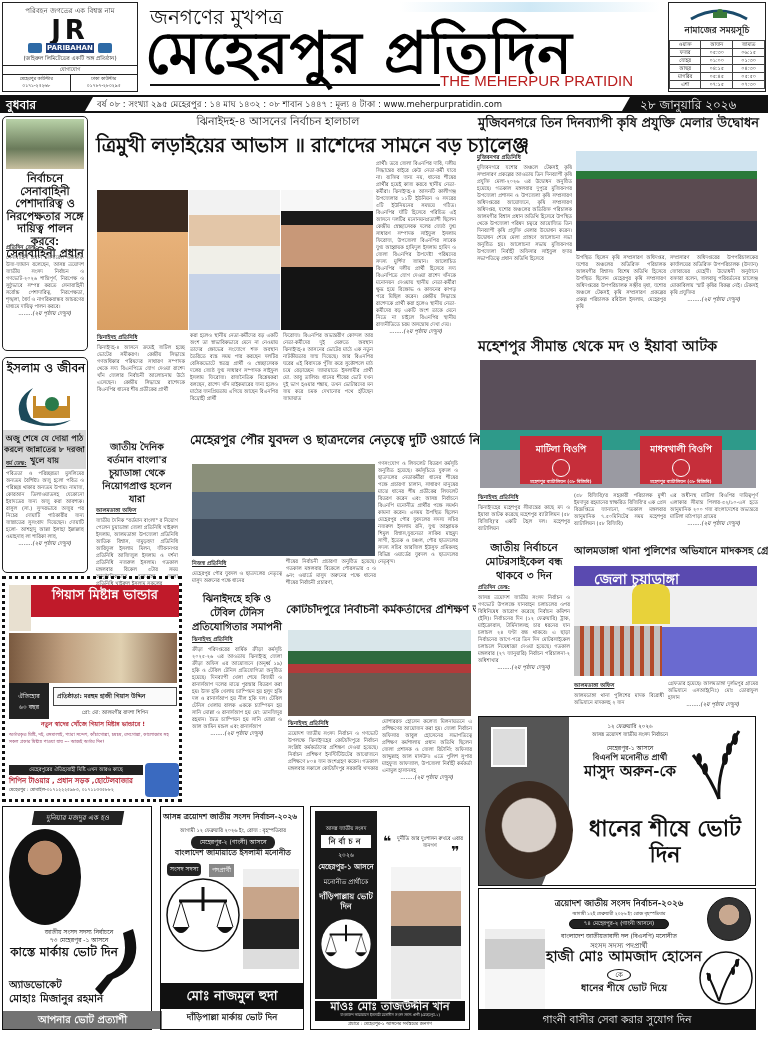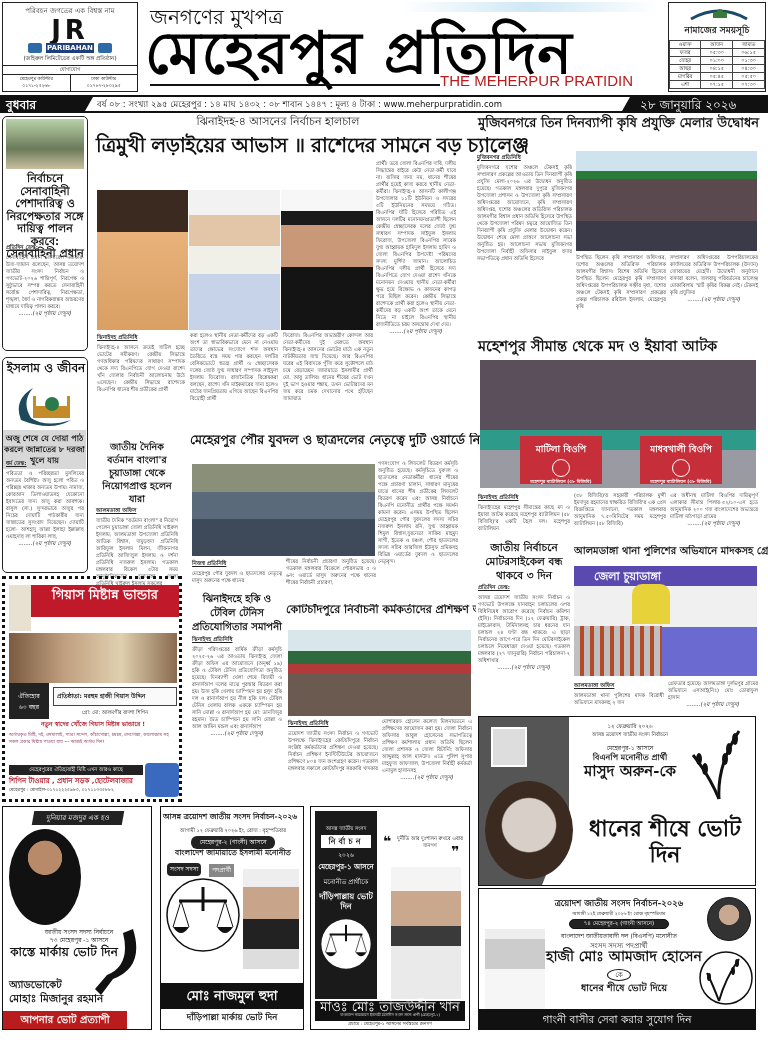--- a/index.html
+++ b/index.html
@@ -239,21 +239,21 @@
 
 <div class="abs" style="left:478px;top:540px;width:92px">
   <div class="hl" style="font-size:10.5px;text-align:center;line-height:14px">জাতীয় নির্বাচনে মোটরসাইকেল বন্ধ থাকবে ৩ দিন</div>
   <div class="byline">প্রতিদিন ডেস্ক:</div>
   <div class="t">আসন্ন ত্রয়োদশ জাতীয় সংসদ নির্বাচন ও গণভোট উপলক্ষে যানবাহন চলাচলের ওপর বিধিনিষেধ আরোপ করেছে নির্বাচন কমিশন (ইসি)। নির্বাচনের দিন (১২ ফেব্রুয়ারি) ট্রাক, মাইক্রোবাস, টার্মিনালসহ চার ধরনের যান চলাচল ২৪ ঘণ্টা বন্ধ থাকবে। এ ছাড়া নির্বাচনের আগে-পরে তিন দিন মোটরসাইকেল চলাচলে নিষেধাজ্ঞা দেওয়া হয়েছে। গতকাল মঙ্গলবার (২৭ জানুয়ারি) নির্বাচন পরিচালনা-২ অধিশাখার</div>
   <div class="more">........(২য় পৃষ্ঠায় দেখুন)</div>
 </div>
 
 <div class="hl abs" style="left:574px;top:545px;width:194px;font-size:10px;white-space:nowrap;overflow:hidden">আলমডাঙ্গা থানা পুলিশের অভিযানে মাদকসহ গ্রেফতার ২</div>
 <div class="photo" style="left:574px;top:566px;width:183px;height:110px;background:linear-gradient(180deg,#5a4ab0 0 18%,#f0f0f0 18% 55%,#6a6ad0 55%)">
-  <div class="abs" style="left:20px;top:2px;color:#fff;font-size:11px;font-weight:bold">জেলা চুয়াডাঙ্গা</div>
+  <div class="abs" style="left:20px;top:2px;color:#fff;font-size:14px;font-weight:bold">জেলা চুয়াডাঙ্গা</div>
   <div class="abs" style="left:0;top:60px;width:88px;height:50px;background:repeating-linear-gradient(90deg,#c0c0c0 0 6px,#b34a2a 6px 10px)"></div>
   <div class="abs" style="left:58px;top:18px;width:38px;height:40px;background:#e8d23a;border-radius:10px 10px 0 0"></div>
 </div>
 <div class="abs" style="left:574px;top:680px;width:90px">
   <div class="byline">আলমডাঙ্গা অফিস</div>
   <div class="t">আলমডাঙ্গা থানা পুলিশের মাদক বিরোধী অভিযানে মাদকসহ ২ জন</div>
 </div>
 <div class="abs" style="left:668px;top:680px;width:90px">
   <div class="t">গ্রেফতার হয়েছে। আলমডাঙ্গা দুর্লভপুর গ্রামের অভিযানে এসআই(নিঃ) মোঃ তোরাফুল হাসান</div>
   <div class="more">........(২য় পৃষ্ঠায় দেখুন)</div>
@@ -281,21 +281,21 @@
   <div class="abs" style="left:30px;top:4px;width:90px;font-size:7px;background:#222;color:#fff;text-align:center;padding:1px;transform:skewX(-10deg)">দুনিয়ার মজদুর এক হও</div>
   <div class="abs" style="left:6px;top:22px;width:72px;height:96px;border-radius:50%;background:radial-gradient(circle at 50% 30%,#b88a6a 0 22%,#111 23%)"></div>
   <div class="abs" style="left:6px;top:120px;width:140px;font-size:6px;text-align:center">জাতীয় সংসদ সদস্য নির্বাচনে</div>
   <div class="abs" style="left:6px;top:128px;width:140px;font-size:6px;text-align:center">৭৩ মেহেরপুর -১ আসনে</div>
   <div class="abs hl" style="left:6px;top:138px;width:110px;font-size:12px;text-align:center;line-height:15px">কাস্তে মার্কায় ভোট দিন</div>
   <svg class="abs" style="left:80px;top:120px" width="60" height="70" viewBox="0 0 60 70">
     <path d="M50 2 Q62 40 30 52 L18 68 L12 62 L24 48 Q48 38 40 6Z" fill="#111"></path>
   </svg>
   <div class="abs hl" style="left:6px;top:172px;width:100px;font-size:10px">অ্যাডভোকেট</div>
   <div class="abs hl" style="left:6px;top:186px;width:140px;font-size:10.5px;white-space:nowrap">মোহাঃ মিজানুর রহমান</div>
-  <div class="abs" style="left:0;top:204px;width:124px;height:18px;background:#b91c1c;color:#fff;text-align:center;font-size:10px;font-weight:bold;line-height:18px">আপনার ভোট প্রত্যাশী</div>
+  <div class="abs" style="left:0;top:204px;width:159px;height:18px;background:#737373;color:#fff;text-align:center;font-size:10px;font-weight:bold;line-height:18px">আপনার ভোট প্রত্যাশী</div>
 </div>
 
 <div class="abs" style="left:160px;top:806px;width:144px;height:224px;border:1.5px solid #111">
   <div class="abs hl" style="left:2px;top:6px;width:140px;font-size:7.5px;white-space:nowrap">আসন্ন ত্রয়োদশ জাতীয় সংসদ নির্বাচন-২০২৬</div>
   <div class="abs" style="left:2px;top:20px;width:140px;font-size:5px;text-align:center">আগামী ১২ ফেব্রুয়ারি ২০২৬ ইং, রোজ : বৃহস্পতিবার</div>
   <div class="abs" style="left:30px;top:29px;width:84px;font-size:6px;text-align:center;background:#222;color:#fff;border-radius:6px;padding:1px">মেহেরপুর-২ (গাংনী) আসনে</div>
   <div class="abs hl" style="left:2px;top:42px;width:140px;font-size:7.5px;text-align:center;white-space:nowrap">বাংলাদেশ জামায়াতে ইসলামী মনোনীত</div>
   <div class="abs" style="left:6px;top:56px;font-size:6px;background:#222;color:#fff;padding:1px 3px;border-radius:4px">সংসদ সদস্য</div>
   <div class="abs" style="left:48px;top:57px;font-size:6px;background:#888;color:#fff;padding:1px 3px">পদপ্রার্থী</div>
   <svg class="abs" style="left:4px;top:70px" width="76" height="76" viewBox="0 0 76 76">
@@ -332,21 +332,21 @@
         <line x1="16" y1="24" x2="24" y2="50" stroke="#111"></line>
       <line x1="60" y1="24" x2="52" y2="50" stroke="#111"></line>
         <line x1="60" y1="24" x2="68" y2="50" stroke="#111"></line>
     </svg>
   </div>
   <div class="abs" style="left:84px;top:28px;width:70px;font-size:5px;text-align:center;line-height:7px">দুর্নীতি আর দুঃশাসন রুখবে এবার জনগণ</div>
   <div class="abs" style="left:72px;top:26px;font-size:14px;font-weight:bold">❝</div>
   <div class="abs" style="left:140px;top:36px;font-size:14px;font-weight:bold">❞</div>
   <div class="abs" style="left:80px;top:60px;width:70px;height:132px;background:linear-gradient(180deg,#f4f4f4 0 18%,#c9a88e 18% 45%,#3a3a3a 45% 60%,#eaeaea 60%)"></div>
   <div class="abs" style="left:4px;top:194px;width:150px;height:20px;background:#111;color:#fff;text-align:center">
-    <div style="font-size:13px;font-weight:normal;line-height:12px">মাওঃ মোঃ তাজউদ্দীন খান</div>
+    <div style="font-size:11px;font-weight:bold;line-height:12px">মাওঃ মোঃ তাজউদ্দীন খান</div>
     <div style="font-size:3.5px">বাংলাদেশ জামায়াতে ইসলামী মনোনীত সংসদ সদস্য প্রার্থী (মেহেরপুর-১)</div>
   </div>
   <div class="abs" style="left:4px;top:214px;width:150px;font-size:4.5px;text-align:center">প্রচারে : মেহেরপুর-১ আসনের সর্বস্তরের জনগণ</div>
 </div>
 
 <div class="abs" style="left:478px;top:716px;width:278px;height:170px;border:1.5px solid #111">
   <div class="abs" style="left:0;top:0;width:90px;height:168px;background:#555;clip-path:polygon(0 0,100% 0,100% 60%,70% 100%,0 100%)"></div>
   <div class="abs" style="left:12px;top:10px;width:36px;height:40px;background:#ddd;border:2px solid #fff"></div>
   <div class="abs" style="left:6px;top:64px;width:88px;height:98px;border-radius:50%;background:radial-gradient(circle at 50% 45%,#d8cfc8 0 38%,#3a2a20 40%)"></div>
   <div class="abs" style="left:96px;top:6px;width:110px;font-size:5.5px;text-align:center">১২ ফেব্রুয়ারি ২০২৬</div>

